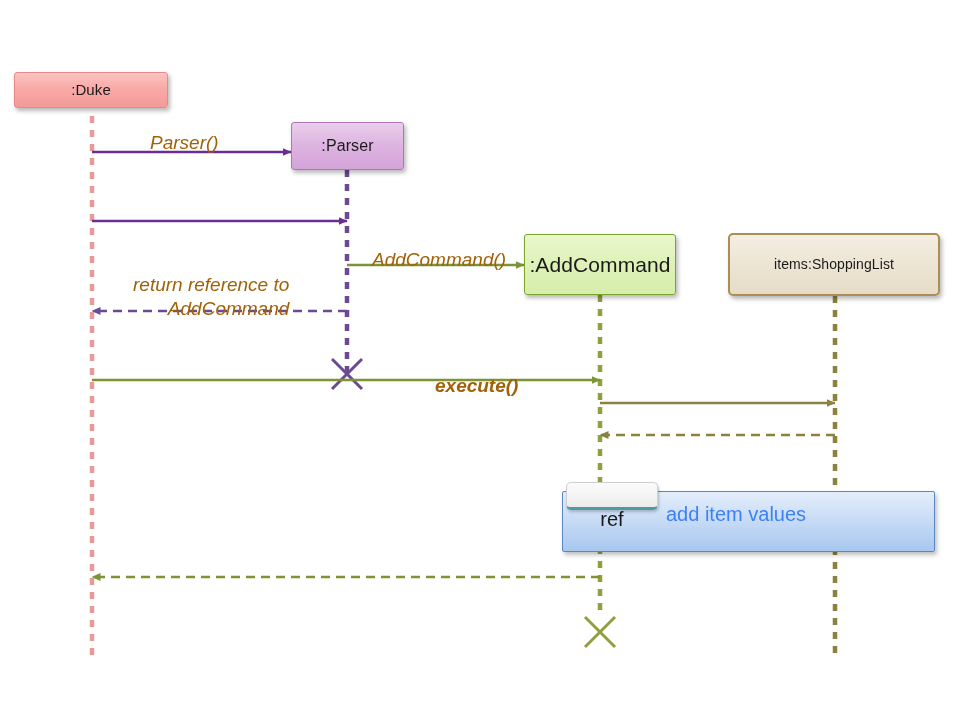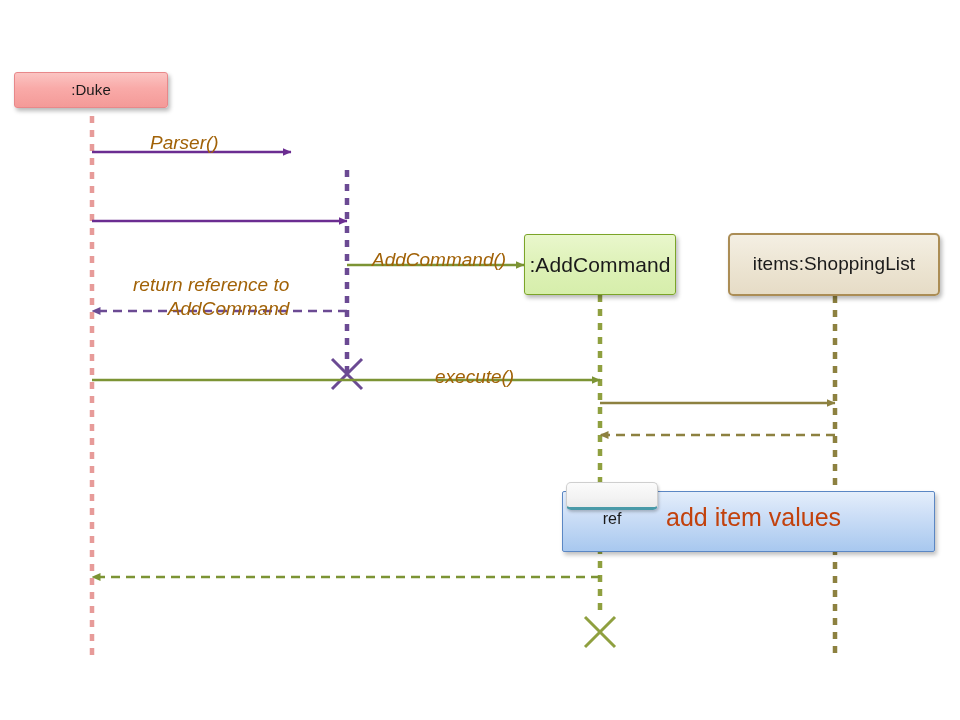--- a/index.html
+++ b/index.html
@@ -57,21 +57,21 @@
     border: 1px solid #7ba428;
     background: linear-gradient(to bottom, #e6f5c6 0%, #dcf0b4 55%, #d3ecа4 100%);
     background: linear-gradient(to bottom, #e9f7cc 0%, #ddf1b6 55%, #d6eeab 100%);
   }
   .p-addcommand .plabel { font-size: 21px; }
   .p-shoppinglist {
     border: 2px solid #ab8d55;
     background: linear-gradient(to bottom, #f4efe3 0%, #ece4d2 55%, #e6dcc6 100%);
     border-radius: 5px;
   }
-  .p-shoppinglist .plabel { font-size: 19px; }
+  .p-shoppinglist .plabel { font-size: 14px; }
 
   
   .msg-label {
     position: absolute;
     font-style: italic;
     font-size: 19px;
     color: #a16207;
     white-space: nowrap;
     line-height: 1.25;
   }
@@ -81,38 +81,38 @@
   .ref-frame {
     position: absolute;
     box-sizing: border-box;
     border: 1px solid #5b87c4;
     border-radius: 2px;
     background: linear-gradient(to bottom, #e4eefb 0%, #cfe0f7 35%, #a8c8ef 100%);
     box-shadow: 2px 3px 4px rgba(0,0,0,0.25);
   }
   .ref-body-label {
     position: absolute;
-    font-size: 25px;
-    color: #c2410c;
+    font-size: 20px;
+    color: #3b82f6;
     white-space: nowrap;
   }
   .ref-tab {
     position: absolute;
     box-sizing: border-box;
     display: flex;
     align-items: center;
     justify-content: center;
     background: linear-gradient(to bottom, #fbfbfb 0%, #f3f3f3 60%, #ebebeb 100%);
     border: 1px solid #cfcfcf;
     border-bottom: 3px solid #4a9aa8;
     border-radius: 5px;
     box-shadow: 1px 2px 3px rgba(0,0,0,0.22);
   }
   .ref-tab .tab-text {
-    font-size: 16px;
+    font-size: 20px;
     color: #1a1a1a;
     margin-top: 48px;
   }
 </style>
 </head>
 <body>
 
 <div id="diagram-canvas">
 
   <svg class="layer" id="wire-layer">
@@ -161,40 +161,43 @@
       <line x1="92" y1="380" x2="600" y2="380" stroke="#7c9434" stroke-width="2.4" stroke-linecap="butt" marker-end="url(#ah-r-1)"></line>
       <line x1="600" y1="403" x2="835" y2="403" stroke="#8d8140" stroke-width="2.4" stroke-linecap="butt" marker-end="url(#ah-r-3)"></line>
       <line x1="835" y1="435" x2="600" y2="435" stroke="#8d8140" stroke-width="2.4" stroke-linecap="butt" stroke-dasharray="9 6" marker-end="url(#ah-l-3)"></line>
       <line x1="600" y1="577" x2="92" y2="577" stroke="#7c9434" stroke-width="2.4" stroke-linecap="butt" stroke-dasharray="9 6" marker-end="url(#ah-l-1)"></line>
     </svg>
 
   <div class="participant p-duke" id="box-duke" style="left: 14px; top: 72px; width: 154px; height: 36px;">
     <span class="plabel">:Duke</span>
   </div>
 
+  <div class="participant p-parser" id="box-parser" style="left: 291px; top: 122px; width: 113px; height: 48px;">
+    <span class="plabel">:Parser</span>
+  </div>
 
   <div class="participant p-addcommand" id="box-addcommand" style="left: 524px; top: 234px; width: 152px; height: 61px;">
     <span class="plabel">:AddCommand</span>
   </div>
 
   <div class="participant p-shoppinglist" id="box-shoppinglist" style="left: 728px; top: 233px; width: 212px; height: 63px;">
     <span class="plabel">items:ShoppingList</span>
   </div>
 
   <div class="msg-label" id="label-m1" style="left: 150px; top: 131px;">Parser()</div>
 
 
   <div class="msg-label" id="label-m3" style="left: 372px; top: 248px;">AddCommand()</div>
 
   <div class="msg-label two-line" id="label-m4" style="left: 133px; top: 273px;">
     <div>return reference to</div>
     <div>AddCommand</div>
   </div>
 
-  <div class="msg-label" id="label-m5" style="left: 435px; top: 365px;">execute()</div>
+  <div class="msg-label" id="label-m5" style="left: 435px; top: 374px; font-weight: bold;">execute()</div>
 
   <div class="ref-frame" id="ref-frame-1" style="left: 562px; top: 491px; width: 373px; height: 61px;"></div>
 
   <div class="ref-body-label" id="ref-body-1" style="left: 666px; top: 503px;">add item values</div>
 
   <div class="ref-tab" id="ref-tab-1" style="left: 566px; top: 482px; width: 92px; height: 28px;">
     <span class="tab-text">ref</span>
   </div>
 
 </div>

